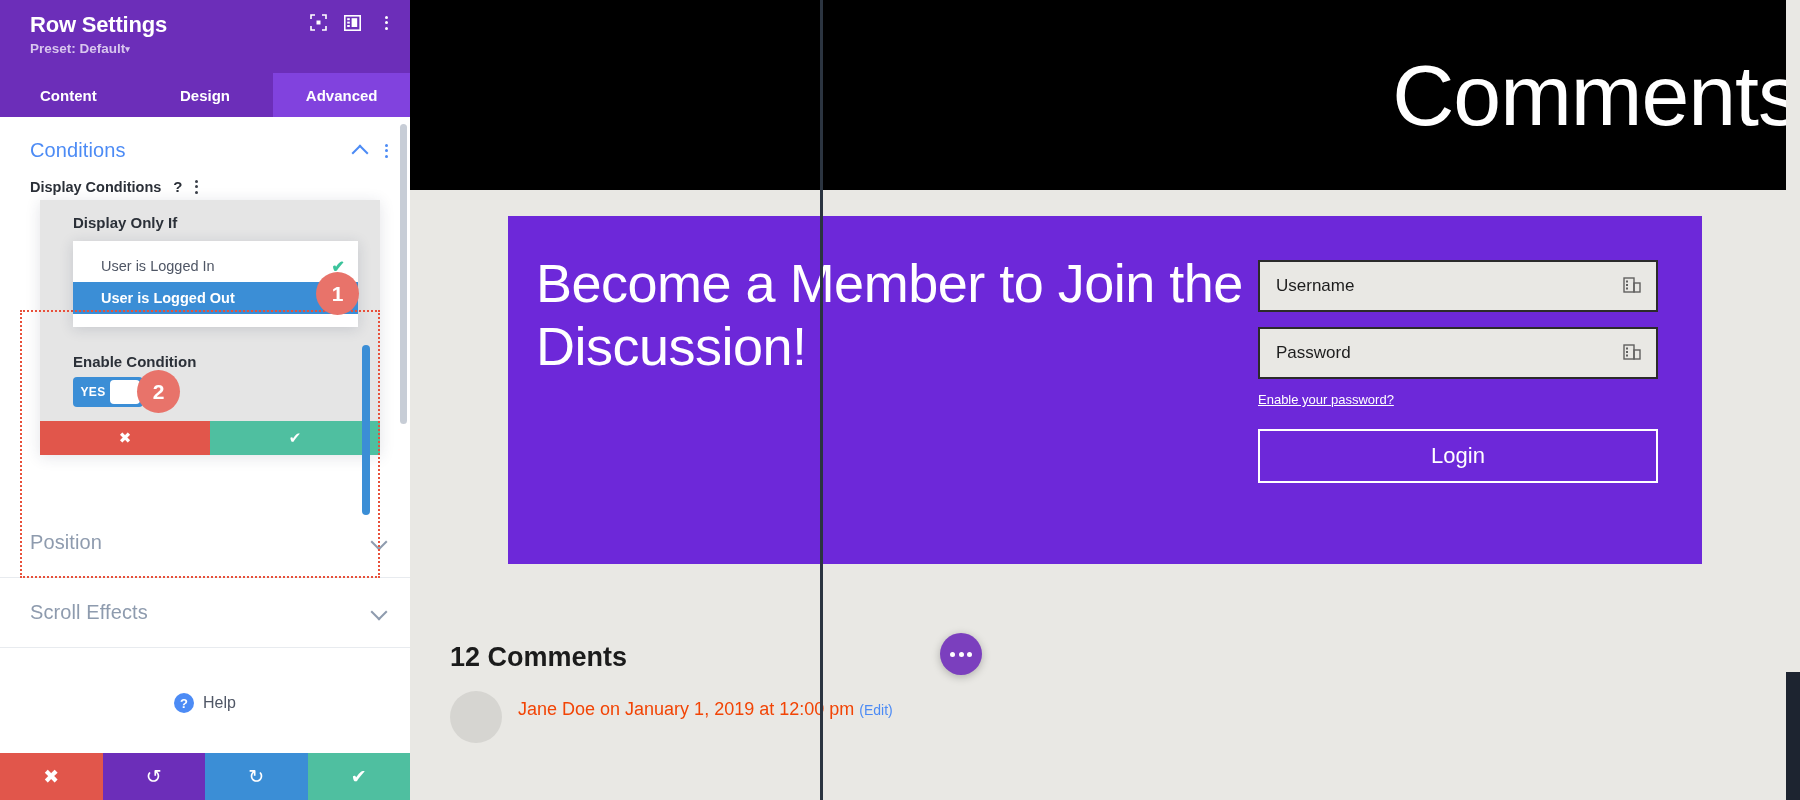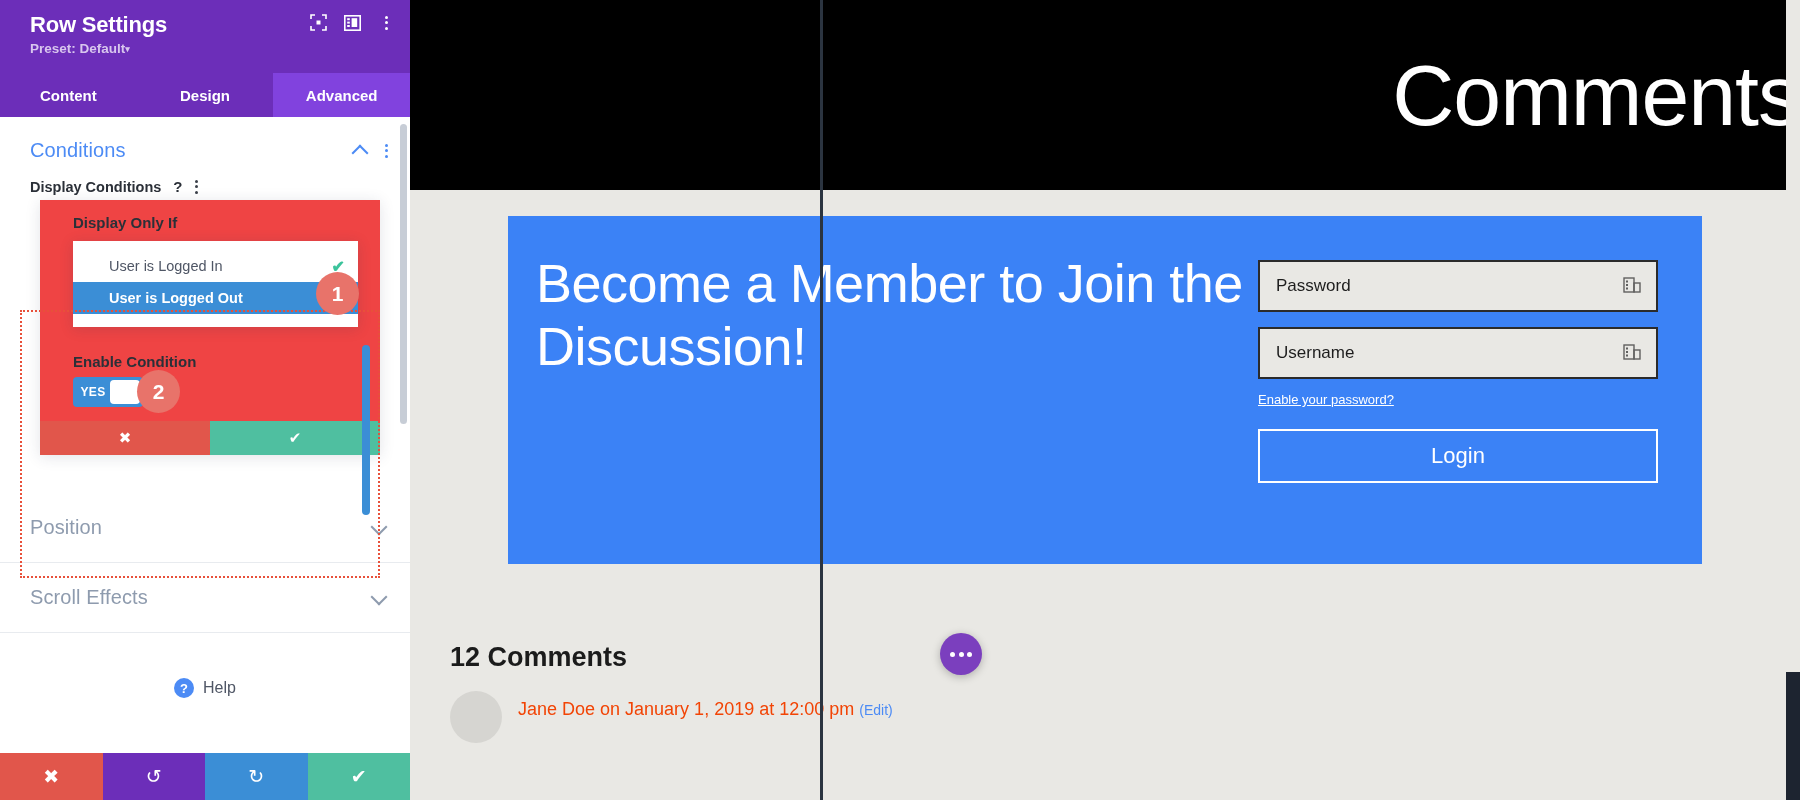--- a/index.html
+++ b/index.html
@@ -66,32 +66,32 @@
   .cond-dots { display:flex; flex-direction:column; gap:2.5px; align-items:center; cursor:pointer; }
   .cond-dots i { width:3px; height:3px; background:#3b4049; border-radius:50%; }
 
   
   .dashed-box {
     position:absolute; left:20px; top:193px; width:360px; height:268px;
     border:2px dotted #E8503A; pointer-events:none; z-index:6;
   }
 
   .cond-card {
-    margin:0 8px 0 10px; background:#ef4444;
+    margin:0 8px 15px 10px; background:#e5e5e5;
     box-shadow:0 2px 14px rgba(40,50,80,.13);
     padding:12px 0 0 0; position:relative; z-index:3;
   }
   .only-if { font-size:15px; color:#2B3038; font-weight:bold; padding:2px 0 10px 33px;}
   .dropdown {
     margin:0 22px 0 33px; background:#fff;
     box-shadow:0 2px 13px rgba(40,50,80,.16);
     padding:9px 0 13px 0;
   }
   .dd-item {
-    display:flex; align-items:center; height:32px; padding:0 13px 0 36px;
+    display:flex; align-items:center; height:32px; padding:0 13px 0 28px;
     font-size:14.5px; color:#4F5665; cursor:pointer;
   }
   .dd-item .lbl { flex:1; }
   .dd-item.selected { background:#3B8ED6; color:#ffffff; font-weight:bold; }
   .tick { color:#3BC39B; font-size:16px; font-weight:bold; }
 
   .enable-row { padding:26px 0 0 33px; }
   .enable-label { font-size:15px; color:#2B3038; font-weight:bold; margin-bottom:7px;}
   .toggle {
     width:70px; height:30px; background:#3B8ED6; border-radius:4px;
@@ -134,21 +134,21 @@
   #badge1 { left:316px; top:272px; }
   #badge2 { left:137px; top:370px; }
 
   
   .preview { position:absolute; left:410px; top:0; width:1390px; height:800px; background:#E9E8E4; overflow:hidden;}
   .hero { background:#000000; height:190px; display:flex; align-items:center; justify-content:flex-end;}
   .hero h1 { color:#ffffff; font-size:86px; font-weight:normal; letter-spacing:-1px; font-family:"Liberation Sans", sans-serif;}
 
   .content-area { padding:26px 0 0 0; position:relative; }
   .member-block {
-    margin:0 98px 0 98px; background:#3b82f6; display:flex;
+    margin:0 98px 0 98px; background:#6d28d9; display:flex;
     padding:36px 44px 36px 28px; min-height:348px;
   }
   .member-left { flex:1; }
   .member-left h2 {
     color:#ffffff; font-size:54px; line-height:1.17; font-weight:normal; letter-spacing:-.5px;
   }
   .member-right { width:400px; padding-top:8px; }
   .field {
     height:52px; background:#E9E8E4; border:2px solid #2B2B2B;
     display:flex; align-items:center; padding:0 12px 0 16px; margin-bottom:15px;
@@ -329,43 +329,43 @@
       <h1>Comments</h1>
     </section>
 
     <div class="content-area">
       <section class="member-block">
         <div class="member-left">
           <h2>Become a Member to Join the Discussion!</h2>
         </div>
         <div class="member-right">
           <div class="field">
+            <span class="ph">Username</span>
+            <span class="fi">
+              <svg width="20" height="20" viewBox="0 0 20 20">
+                  <rect x="2" y="3" width="10" height="14" fill="none" stroke="#333" stroke-width="1.4"></rect>
+                  <rect x="12" y="8" width="6" height="9" fill="none" stroke="#333" stroke-width="1.4"></rect>
+                  <rect x="4" y="5.5" width="2" height="2" fill="#333"></rect>
+                  <rect x="4" y="9" width="2" height="2" fill="#333"></rect>
+                  <rect x="4" y="12.5" width="2" height="2" fill="#333"></rect>
+                </svg>
+            </span>
+          </div>
+          <div class="field">
             <span class="ph">Password</span>
             <span class="fi">
               <svg width="20" height="20" viewBox="0 0 20 20">
                   <rect x="2" y="3" width="10" height="14" fill="none" stroke="#333" stroke-width="1.4"></rect>
                   <rect x="12" y="8" width="6" height="9" fill="none" stroke="#333" stroke-width="1.4"></rect>
                   <rect x="4" y="5.5" width="2" height="2" fill="#333"></rect>
                   <rect x="4" y="9" width="2" height="2" fill="#333"></rect>
                   <rect x="4" y="12.5" width="2" height="2" fill="#333"></rect>
                 </svg>
             </span>
           </div>
-          <div class="field">
-            <span class="ph">Username</span>
-            <span class="fi">
-              <svg width="20" height="20" viewBox="0 0 20 20">
-                  <rect x="2" y="3" width="10" height="14" fill="none" stroke="#333" stroke-width="1.4"></rect>
-                  <rect x="12" y="8" width="6" height="9" fill="none" stroke="#333" stroke-width="1.4"></rect>
-                  <rect x="4" y="5.5" width="2" height="2" fill="#333"></rect>
-                  <rect x="4" y="9" width="2" height="2" fill="#333"></rect>
-                  <rect x="4" y="12.5" width="2" height="2" fill="#333"></rect>
-                </svg>
-            </span>
-          </div>
           <a class="forgot">Enable your password?</a>
           <div class="login-btn">Login</div>
         </div>
       </section>
 
       <div class="comments-head">12 Comments</div>
 
       <div class="comment-row">
         <div class="avatar"></div>
         <div class="comment-meta">

